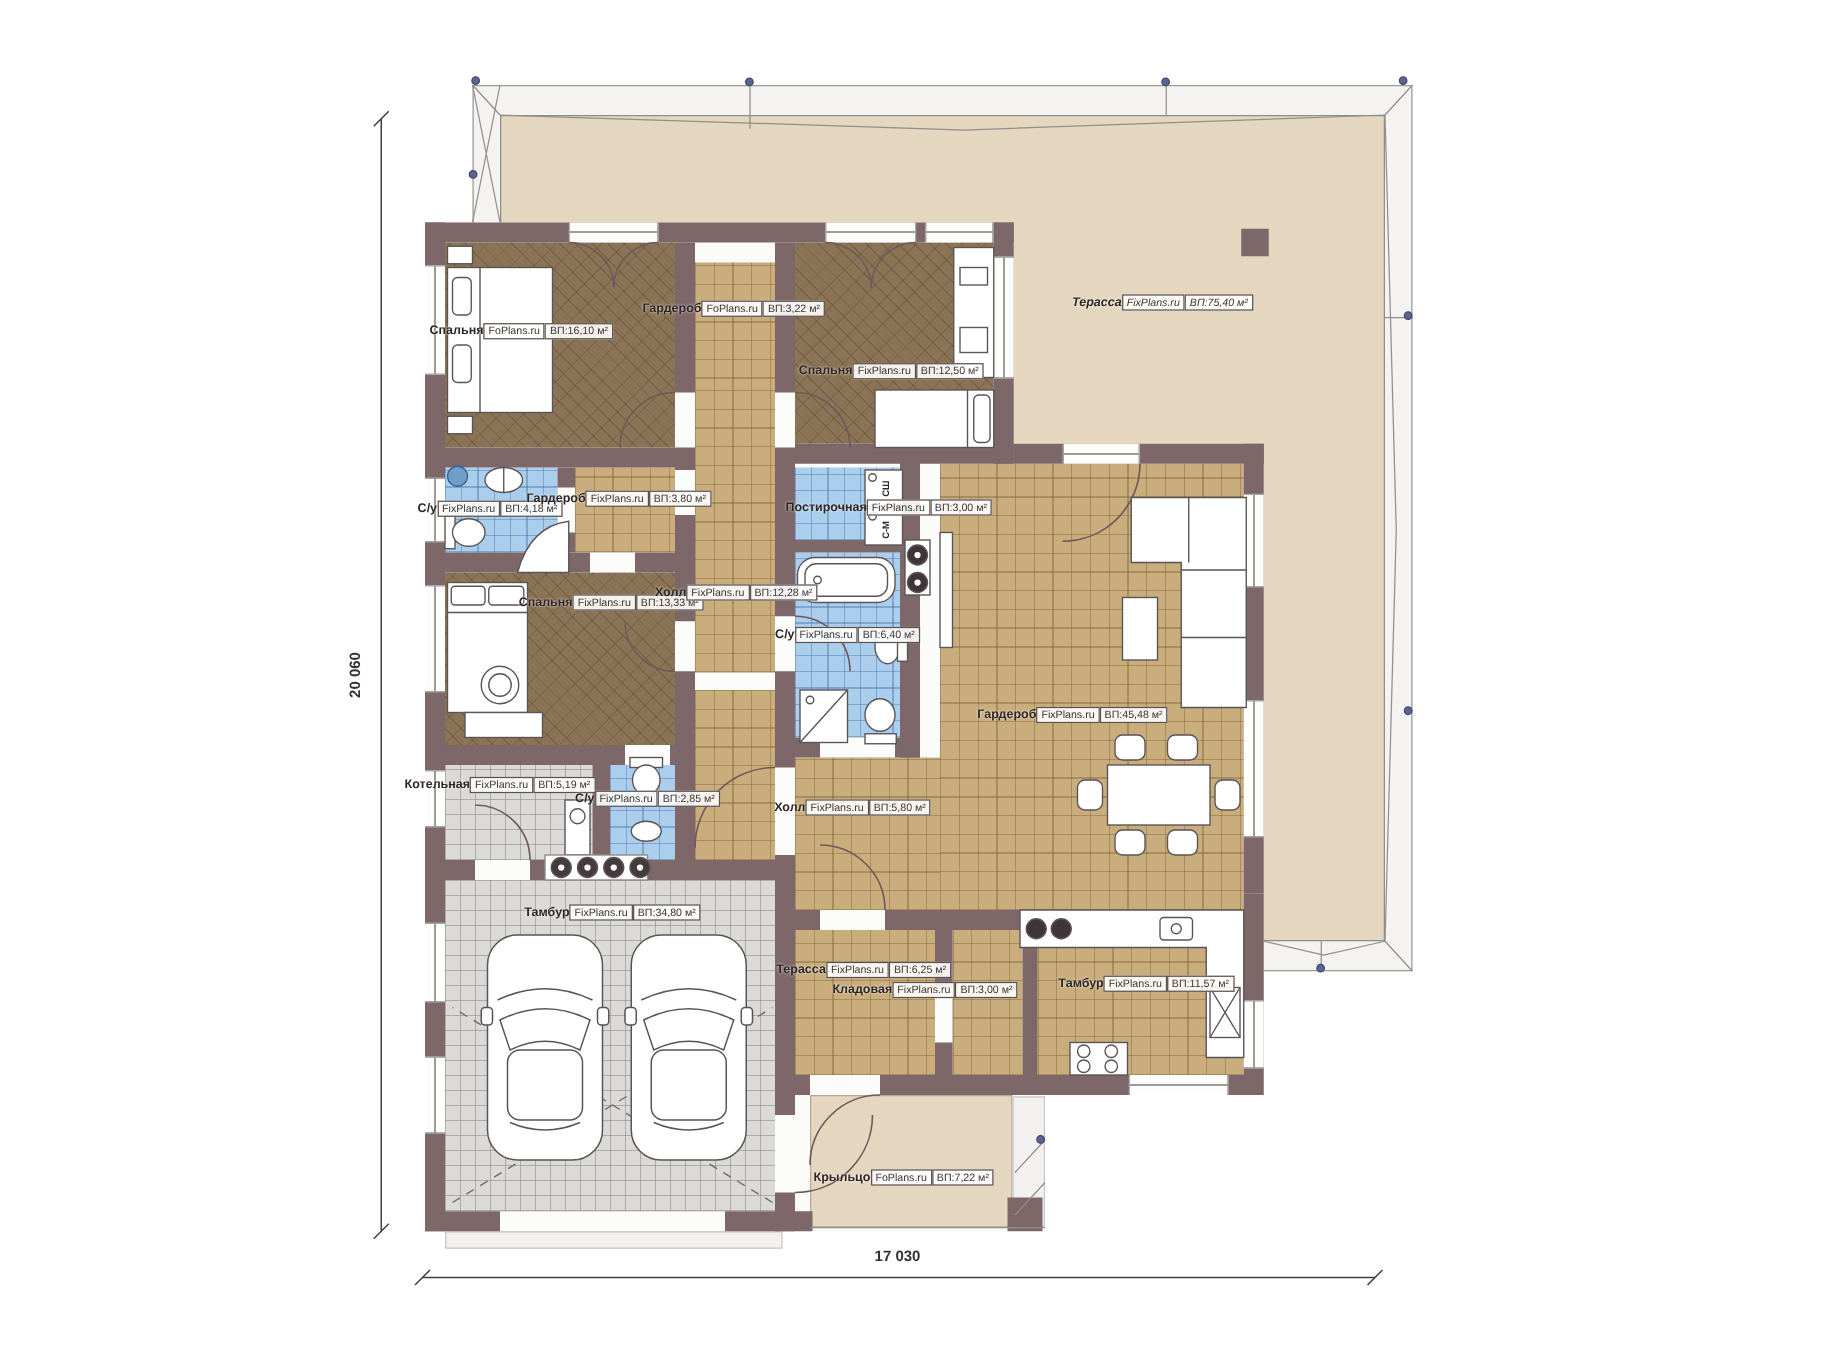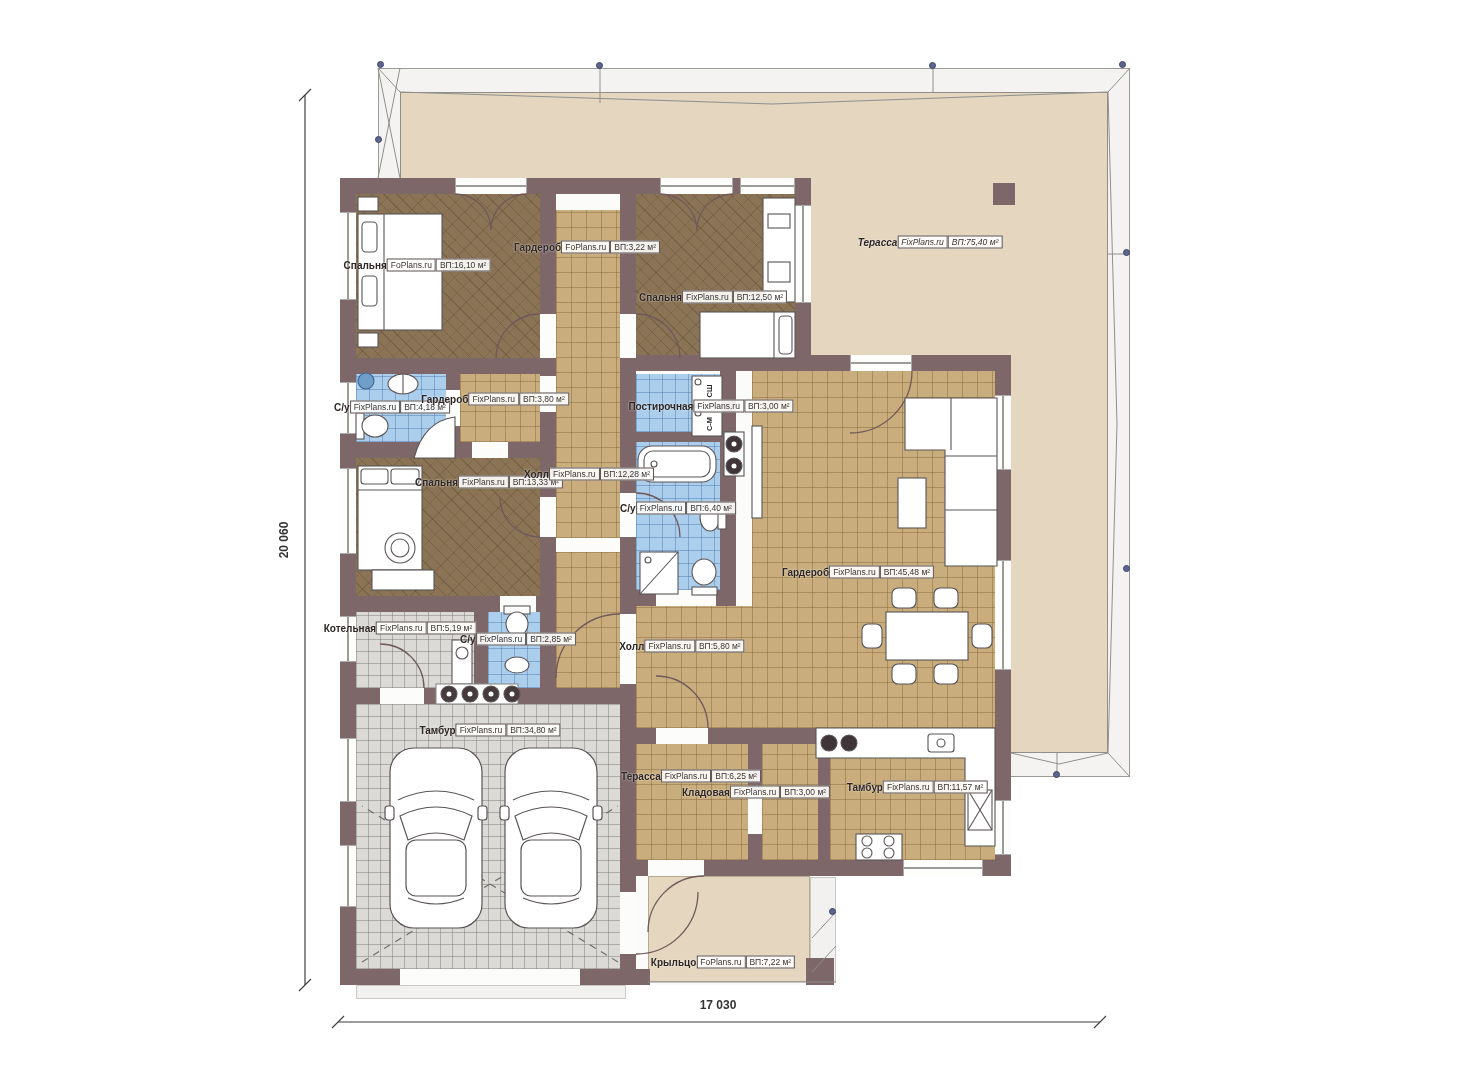--- a/index.html
+++ b/index.html
@@ -389,28 +389,28 @@
     <div class="room-label" style="left: 490px; top: 730px;">
       <div class="rl-name">Тамбур</div>
       <div class="rl-box">FixPlans.ru</div>
       <div class="rl-box">ВП:34,80 м²</div>
     </div>
     <div class="room-label" style="left: 691px; top: 776px;">
       <div class="rl-name">Терасса</div>
       <div class="rl-box">FixPlans.ru</div>
       <div class="rl-box">ВП:6,25 м²</div>
     </div>
-    <div class="room-label" style="left: 756px; top: 792px; text-align: right;">
+    <div class="room-label" style="left: 740px; top: 792px; text-align: right;">
       <div class="rl-name">Кладовая</div>
       <div class="rl-box">FixPlans.ru</div>
       <div class="rl-box">ВП:3,00 м²</div>
     </div>
     <div class="room-label" style="left: 917px; top: 787px;">
       <div class="rl-name">Тамбур</div>
       <div class="rl-box">FixPlans.ru</div>
       <div class="rl-box">ВП:11,57 м²</div>
     </div>
-    <div class="room-label" style="left: 723px; top: 962px;">
+    <div class="room-label" style="left: 723px; top: 942px;">
       <div class="rl-name">Крыльцо</div>
       <div class="rl-box">FoPlans.ru</div>
       <div class="rl-box">ВП:7,22 м²</div>
     </div>
   </div>
 
 </body></html>

